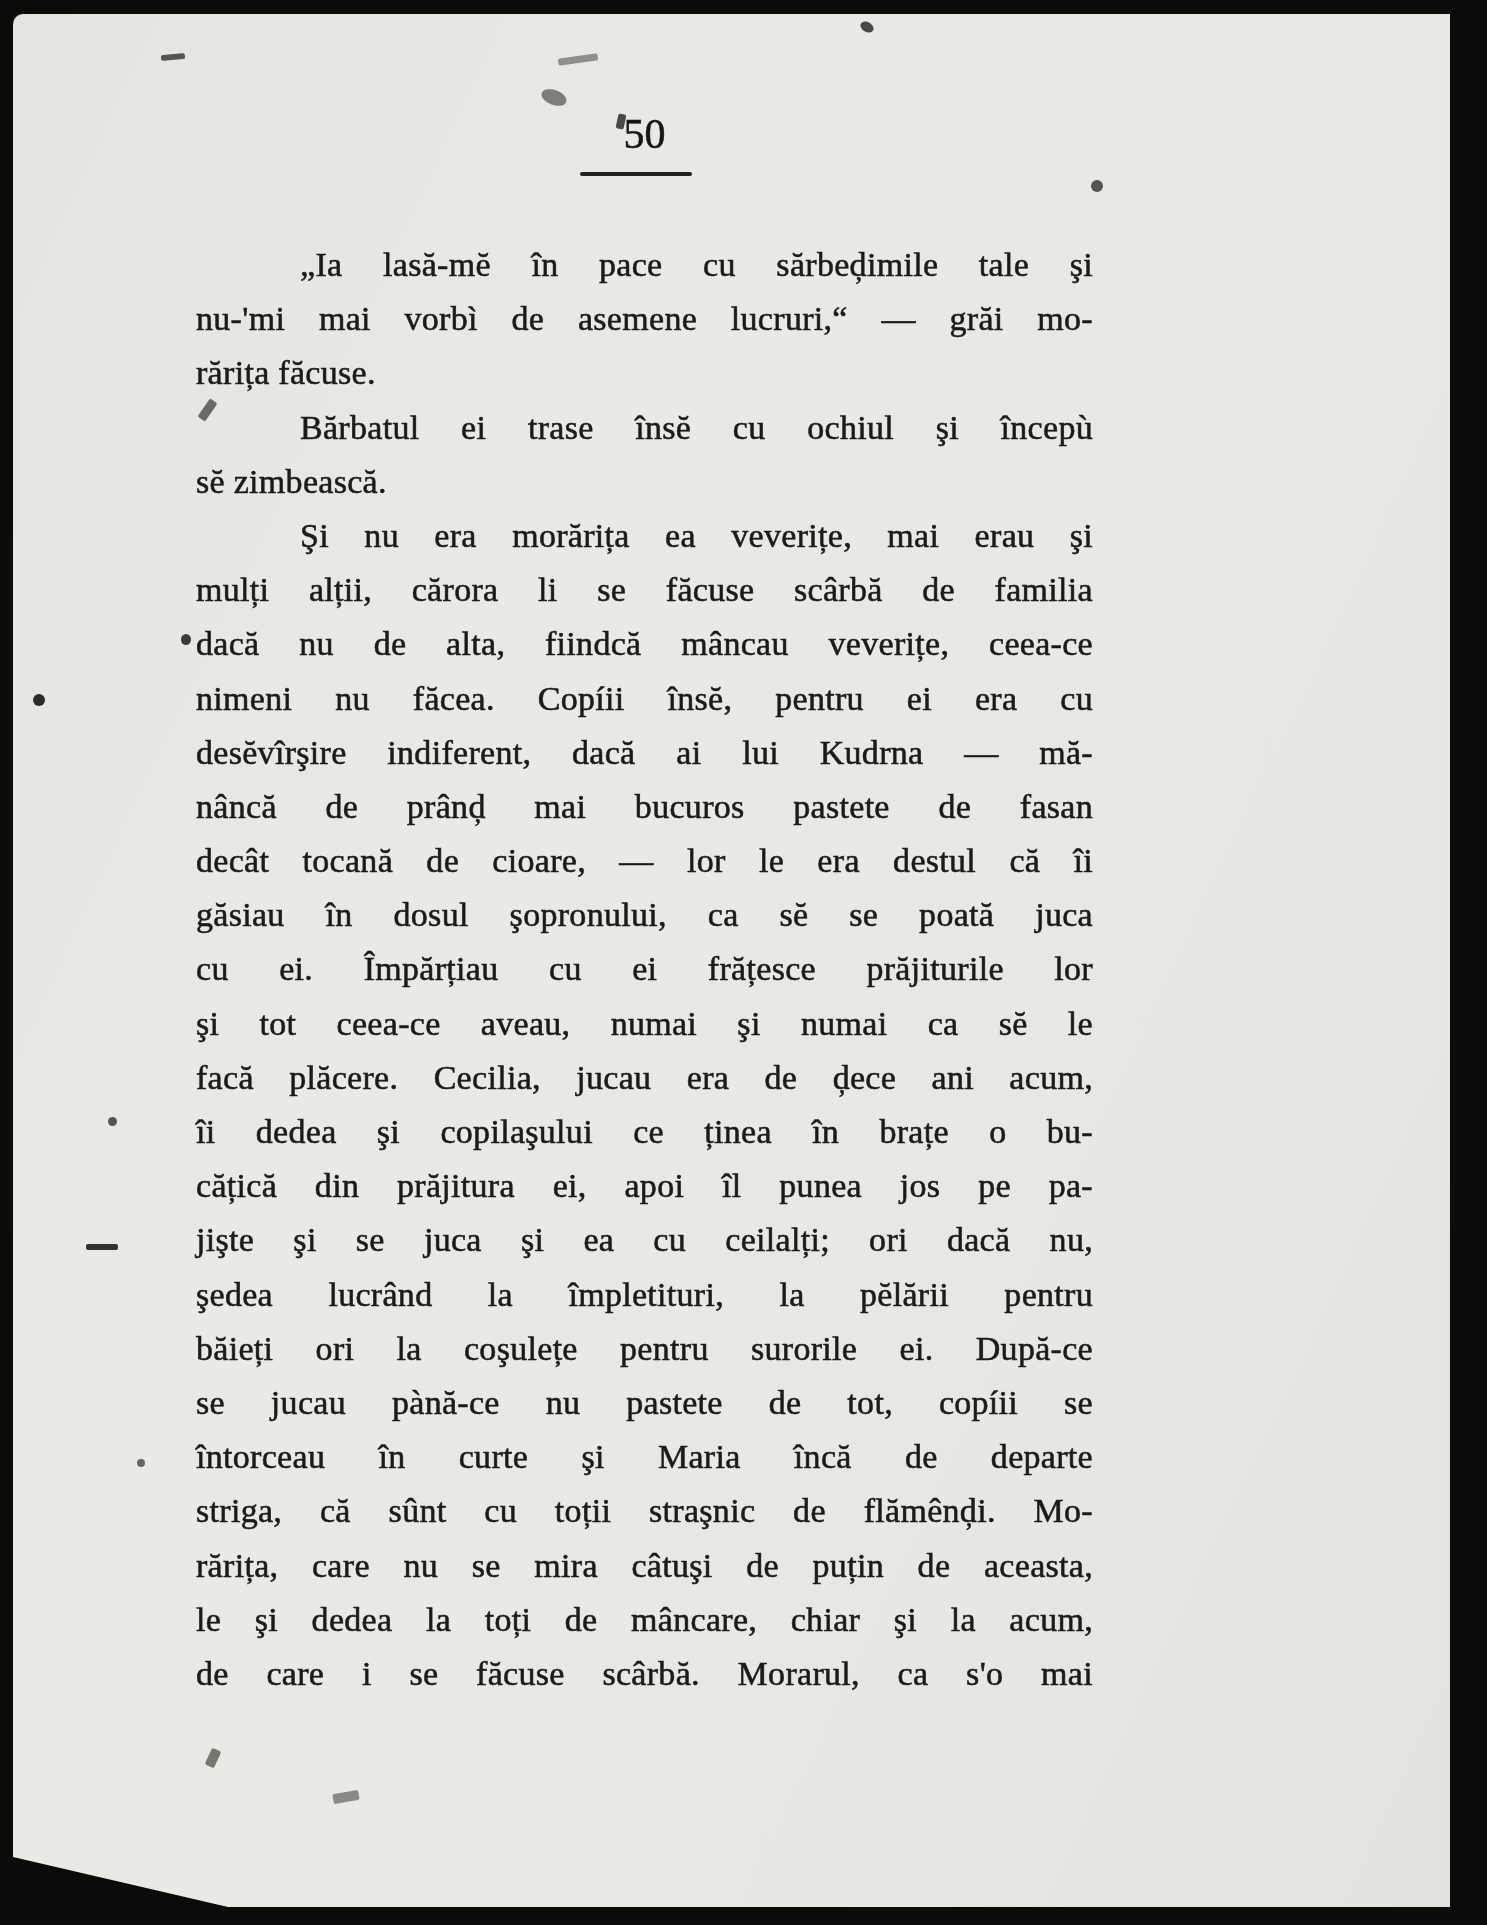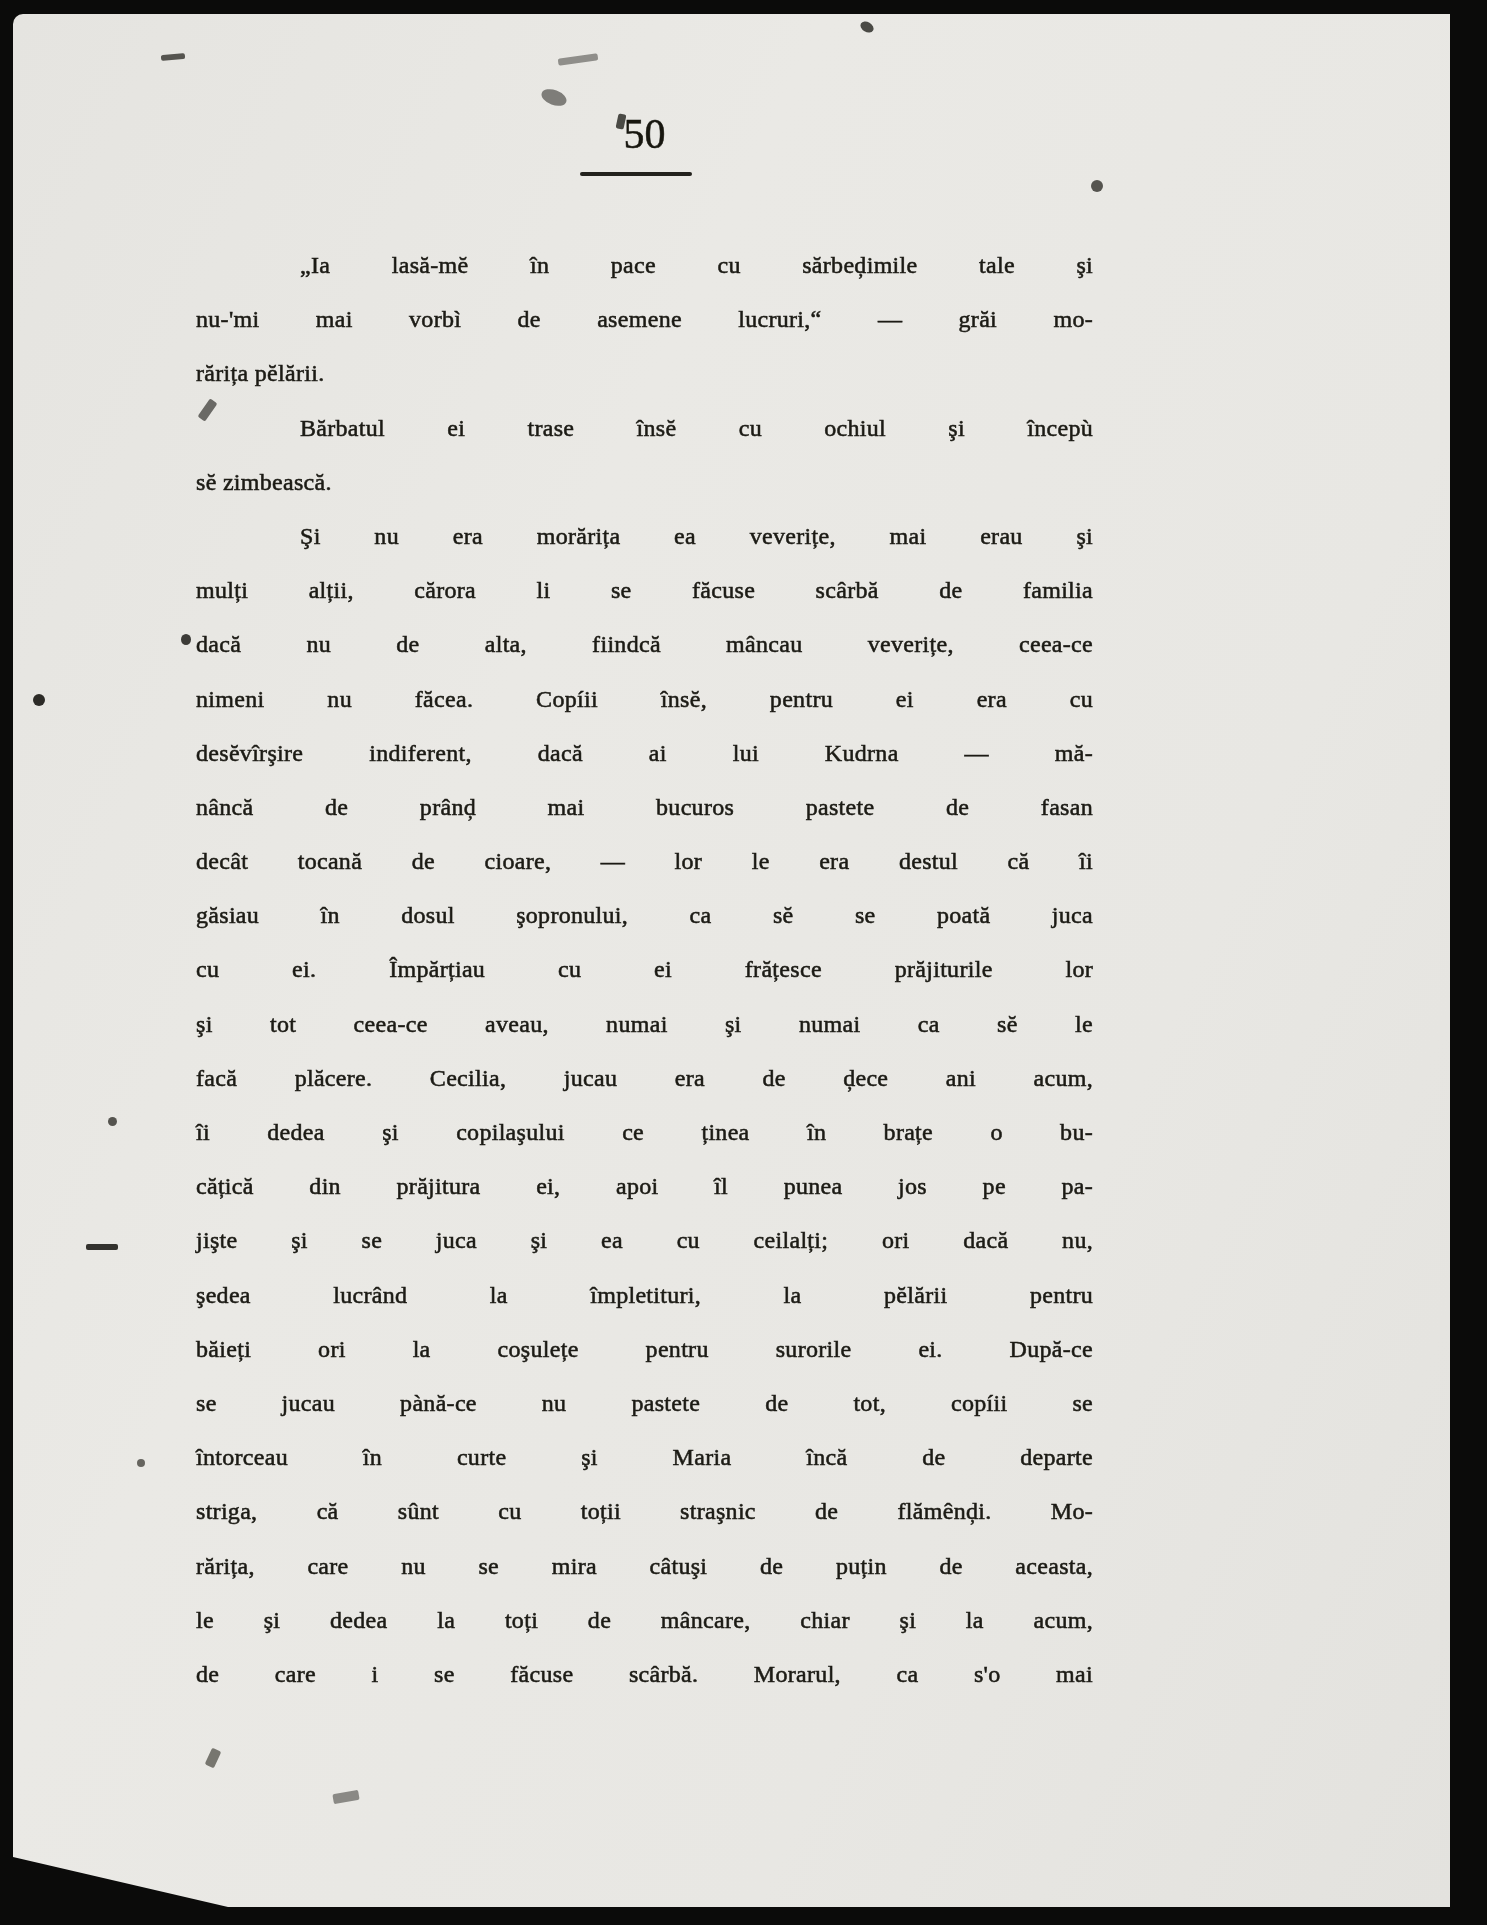--- a/index.html
+++ b/index.html
@@ -22,21 +22,21 @@
     position:absolute;left:183px;top:96px;width:897px;
     text-align:center;font-size:42px;color:#17160f;
     -webkit-text-stroke:0.5px #17160f;
   }
   .pnum-rule{
     position:absolute;left:567px;top:158px;width:112px;height:4px;
     background:#23221d;border-radius:2px;
   }
   .text-block{
     position:absolute;left:183px;top:224px;width:897px;
-    font-size:24px;line-height:54.2px;color:#1c1b15;
+    font-size:34px;line-height:54.2px;color:#1c1b15;
     letter-spacing:0.3px;
     -webkit-text-stroke:0.55px #1c1b15;
   }
   .line{height:54.2px;white-space:normal;}
   .line.justify{text-align:justify;text-align-last:justify;}
   .line.indent{text-indent:104px;}
   .wedge{
     position:absolute;left:0;bottom:0;width:215px;height:50px;
     background:#0b0b0a;
     clip-path:polygon(0 0,100% 100%,0 100%);
@@ -48,21 +48,21 @@
 
 <div class="scan">
   <div class="page">
     <div class="page-number">
       <span>50</span>
     </div>
     <div class="pnum-rule"></div>
     <div class="text-block">
         <div class="line justify indent">„Ia lasă-mĕ în pace cu sărbeḑimile tale şi</div>
         <div class="line justify">nu-'mi mai vorbì de asemene lucruri,“ — grăi mo-</div>
-        <div class="line">rărița pĕlării.</div>
+        <div class="line">rărița făcuse.</div>
         <div class="line justify indent">Bărbatul ei trase însĕ cu ochiul şi începù</div>
         <div class="line">sĕ zimbească.</div>
         <div class="line justify indent">Şi nu era morărița ea veverițe, mai erau şi</div>
         <div class="line justify">mulți alții, cărora li se făcuse scârbă de familia</div>
         <div class="line justify">dacă nu de alta, fiindcă mâncau veverițe, ceea-ce</div>
         <div class="line justify">nimeni nu făcea. Copíii însĕ, pentru ei era cu</div>
         <div class="line justify">desĕvîrşire indiferent, dacă ai lui Kudrna — mă-</div>
         <div class="line justify">nâncă de prânḑ mai bucuros pastete de fasan</div>
         <div class="line justify">decât tocană de cioare, — lor le era destul că îi</div>
         <div class="line justify">găsiau în dosul şopronului, ca sĕ se poată juca</div>

